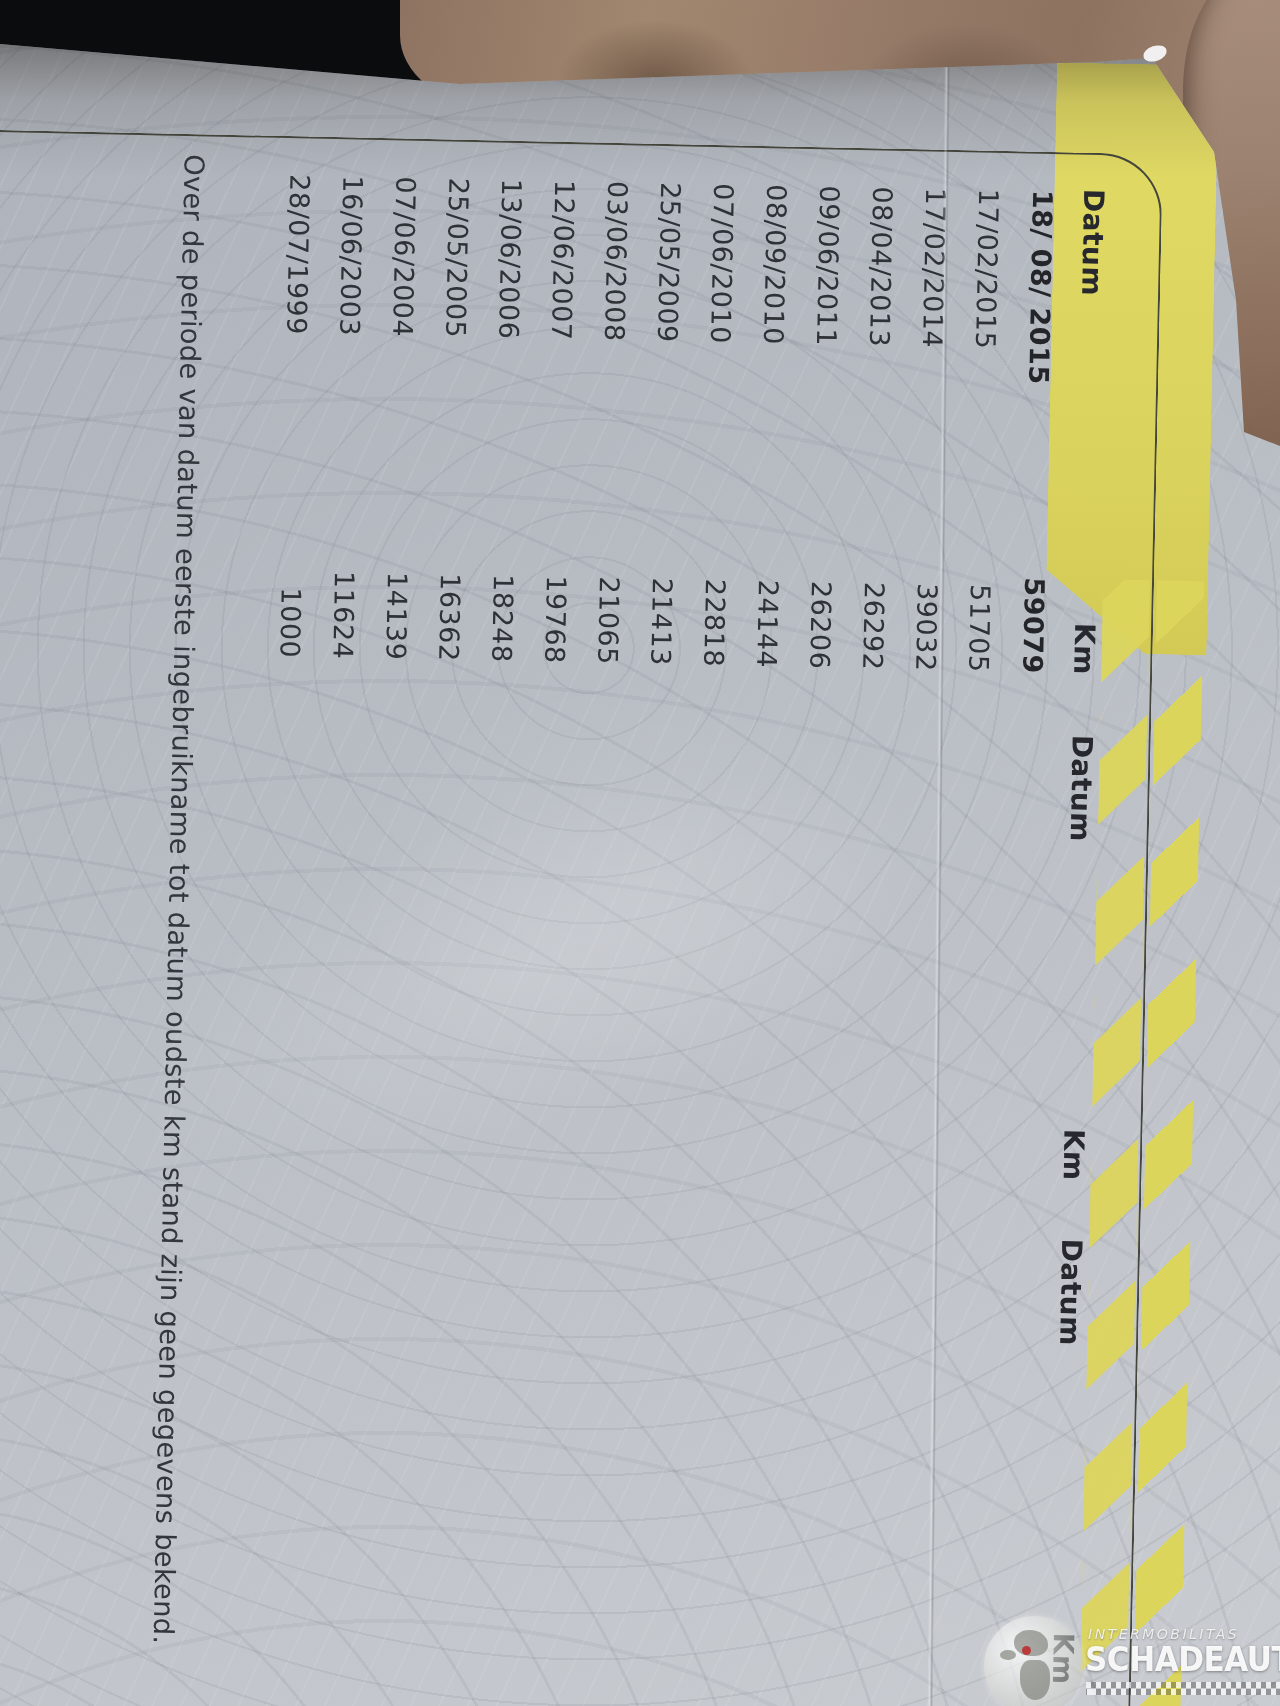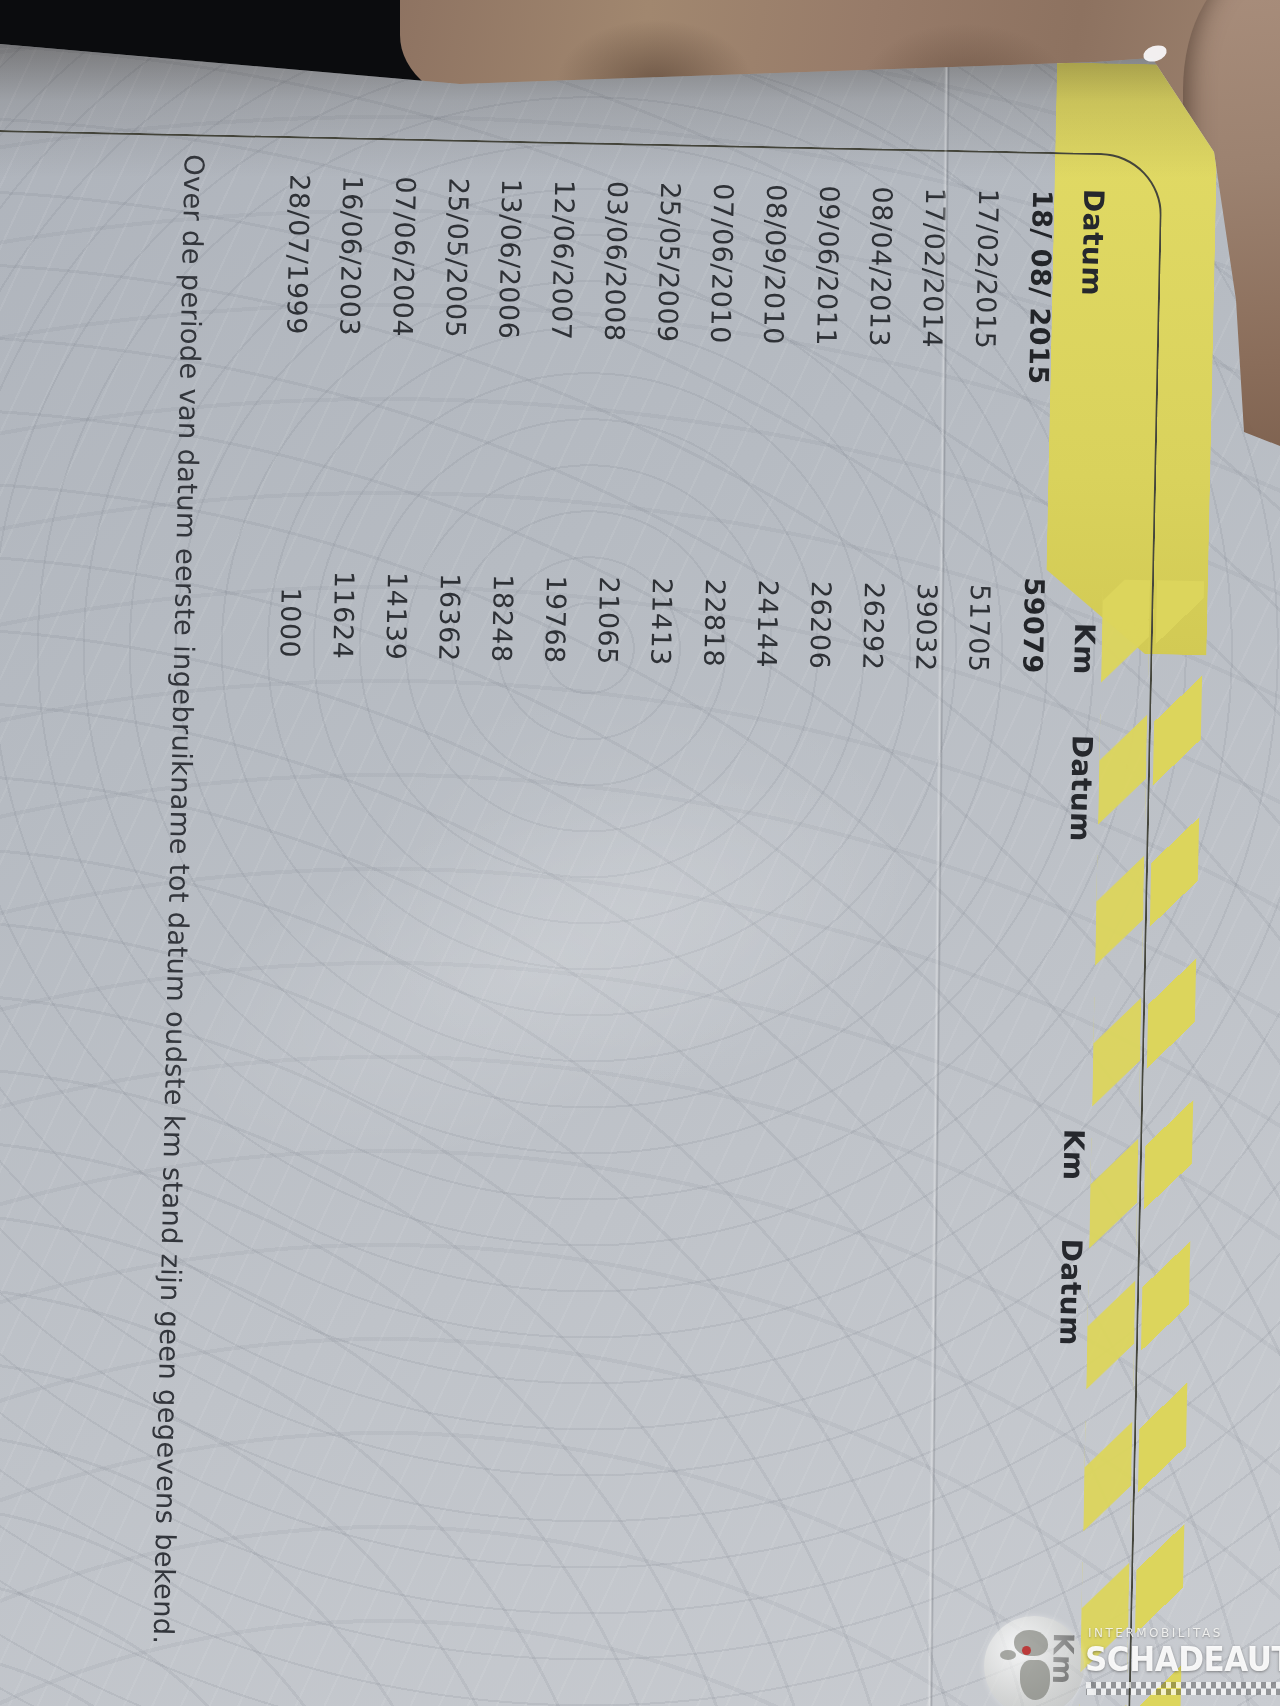--- a/index.html
+++ b/index.html
@@ -68,22 +68,22 @@
   .wm{position:absolute;left:982px;top:1596px;width:298px;height:110px;}
   .globe{position:absolute;left:2px;top:20px;width:100px;height:100px;border-radius:50%;
     background:radial-gradient(circle at 35% 32%, rgba(255,255,255,.8), rgba(222,222,216,.5) 55%, rgba(178,178,172,.4));
     box-shadow:0 0 6px rgba(255,255,255,.35);overflow:hidden;}
   .globe .land{position:absolute;background:rgba(108,110,100,.55);}
   .globe .europe{left:30px;top:14px;width:34px;height:26px;border-radius:45% 55% 40% 50%;}
   .globe .africa{left:36px;top:44px;width:30px;height:40px;border-radius:40% 45% 55% 60%;}
   .globe .iberia{left:16px;top:34px;width:16px;height:10px;border-radius:50%;}
   .globe .reddot{position:absolute;left:38px;top:30px;width:9px;height:9px;border-radius:50%;
     background:rgba(190,40,40,.85);}
-  .wm-sub{position:absolute;left:106px;top:30px;font-size:12px;letter-spacing:2.5px;
-    color:rgba(250,250,248,.85);text-shadow:0 1px 2px rgba(60,60,60,.45);}
+  .wm-sub{position:absolute;left:106px;top:30px;font-size:14px;letter-spacing:2.5px;
+    color:rgba(250,250,248,.85);text-shadow:0 1px 2px rgba(60,60,60,.45);font-style:italic;}
   .wm-brand{position:absolute;left:103px;top:44px;font-size:33px;font-weight:bold;
     letter-spacing:-.5px;transform:scaleX(.94);transform-origin:left;
     color:rgba(255,255,255,.93);text-shadow:0 1px 3px rgba(50,50,50,.5);white-space:nowrap;}
   .wm-dots{position:absolute;left:104px;width:194px;height:6px;
     background:repeating-linear-gradient(90deg, rgba(255,255,255,.7) 0 5px, rgba(45,45,45,.35) 5px 10px);}
   .wm-dots.r1{top:86px;} .wm-dots.r2{top:93px;background-position:5px 0;}
 </style>
 </head>
 <body>
 

